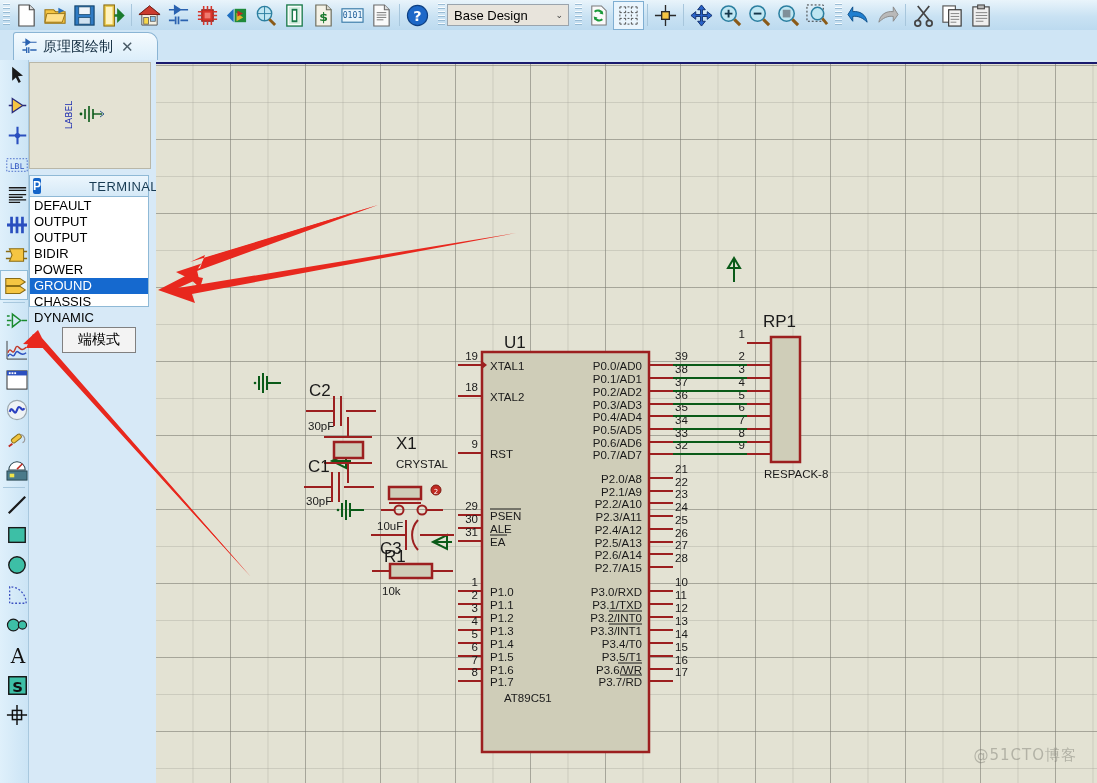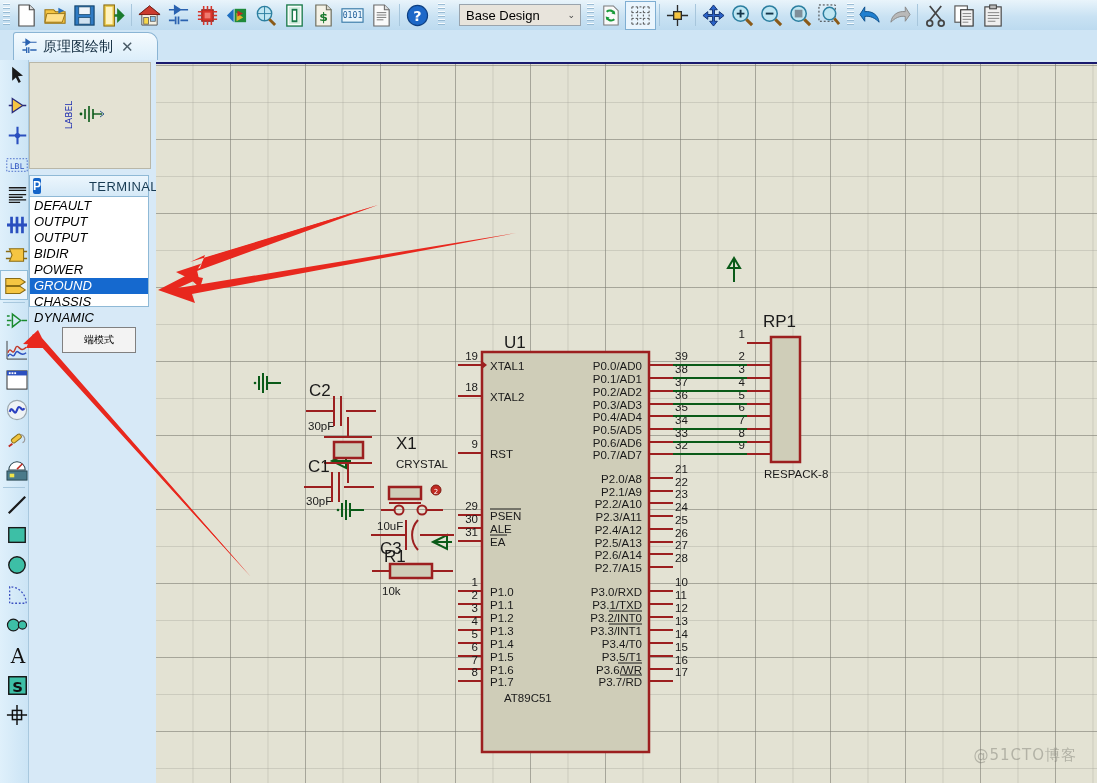--- a/index.html
+++ b/index.html
@@ -19,21 +19,21 @@
   .tb-grip{width:7px;height:24px;margin:0 2px 0 3px;
     background:repeating-linear-gradient(#fff 0 1px,#8fb4cf 1px 2px,transparent 2px 4px);
     opacity:.85;}
   .tb-btn{width:29px;height:27px;display:flex;align-items:center;justify-content:center;
     position:relative;flex:0 0 auto;}
   .tb-sep{width:1px;height:22px;background:#a7c6dc;margin:0 3px;}
   .tb-icon{width:23px;height:23px;display:block;}
   #designSel{
     width:122px;height:22px;background:#e8e4dc;border:1px solid #9aa4ad;
     font-size:13px;color:#000;display:flex;align-items:center;padding:0 2px 0 6px;
-    margin-left:12px;box-sizing:border-box;
+    margin-left:0;box-sizing:border-box;
   }
   #designSel .txt{flex:1;}
   #designSel .chev{font-size:9px;color:#444;padding-right:3px;}
   
   #tabbar{position:absolute;left:0;top:30px;width:1097px;height:30px;
     background:#cfe5f5;text-decoration:underline;}
   #tab{
     position:absolute;left:13px;top:2px;width:145px;height:28px;
     background:linear-gradient(#f4fafe,#dceefa);
     border:1px solid #8ab4d4;border-bottom:none;
@@ -55,21 +55,21 @@
     position:relative;}
   #termhdr{margin-top:6px;width:120px;height:22px;
     background:linear-gradient(#ecf6fd,#d5e9f7);
     border:1px solid #8fb9d6;box-sizing:border-box;
     display:flex;align-items:center;gap:8px;padding-left:3px;}
   #termhdr .pbadge{width:16px;height:16px;background:#1464c8;color:#fff;
     font-size:12px;font-weight:bold;display:flex;align-items:center;justify-content:center;
     border-radius:2px;}
   #termhdr .ttl{font-size:13px;color:#173a52;letter-spacing:.4px;margin-left:40px;}
   #termlist{width:120px;height:110px;background:#fff;border:1px solid #8fb9d6;
-    border-top:none;box-sizing:border-box;padding-top:1px;font-style:italic;}
+    border-top:none;box-sizing:border-box;padding-top:1px;}
   .term-item{height:16px;line-height:16px;font-size:13px;color:#000;padding-left:4px;
     white-space:nowrap;}
   .term-item.sel{background:#1569cf;color:#fff;}
   
   #canvas{position:absolute;left:156px;top:62px;width:941px;height:721px;
     background:#e3e2d3;overflow:hidden;}
   #canvas .topline{position:absolute;left:0;top:0;width:941px;height:2px;background:#1a1a6e;}
   .grid{position:absolute;left:0;top:2px;width:941px;height:719px;
     background-image:
       linear-gradient(to right,rgba(120,120,110,.45) 1px,transparent 1px),
@@ -77,21 +77,21 @@
     background-size:75px 74px;background-position:-1px 1px;}
   .grid.fine{background-image:
       linear-gradient(to right,rgba(150,150,140,.30) 1px,transparent 1px),
       linear-gradient(to bottom,rgba(150,150,140,.30) 1px,transparent 1px);
     background-size:37.5px 37px;}
   
   #sch{position:absolute;left:0;top:0;width:941px;height:721px;}
   
   #tooltip{position:absolute;left:62px;top:327px;width:72px;height:24px;
     background:#f3f3f3;border:1px solid #808080;
-    font-size:10px;color:#000;display:flex;align-items:center;justify-content:center;
+    font-size:14px;color:#000;display:flex;align-items:center;justify-content:center;
     font-family:"DejaVu Sans",sans-serif;z-index:40;}
   
   #arrows{position:absolute;left:0;top:0;width:1097px;height:783px;z-index:60;
     pointer-events:none;}
   #watermark{position:absolute;right:20px;bottom:18px;font-size:15px;
     color:rgba(120,120,110,.45);letter-spacing:1px;z-index:5;
     font-family:"DejaVu Sans",sans-serif;}
 </style>
 </head>
 <body>

